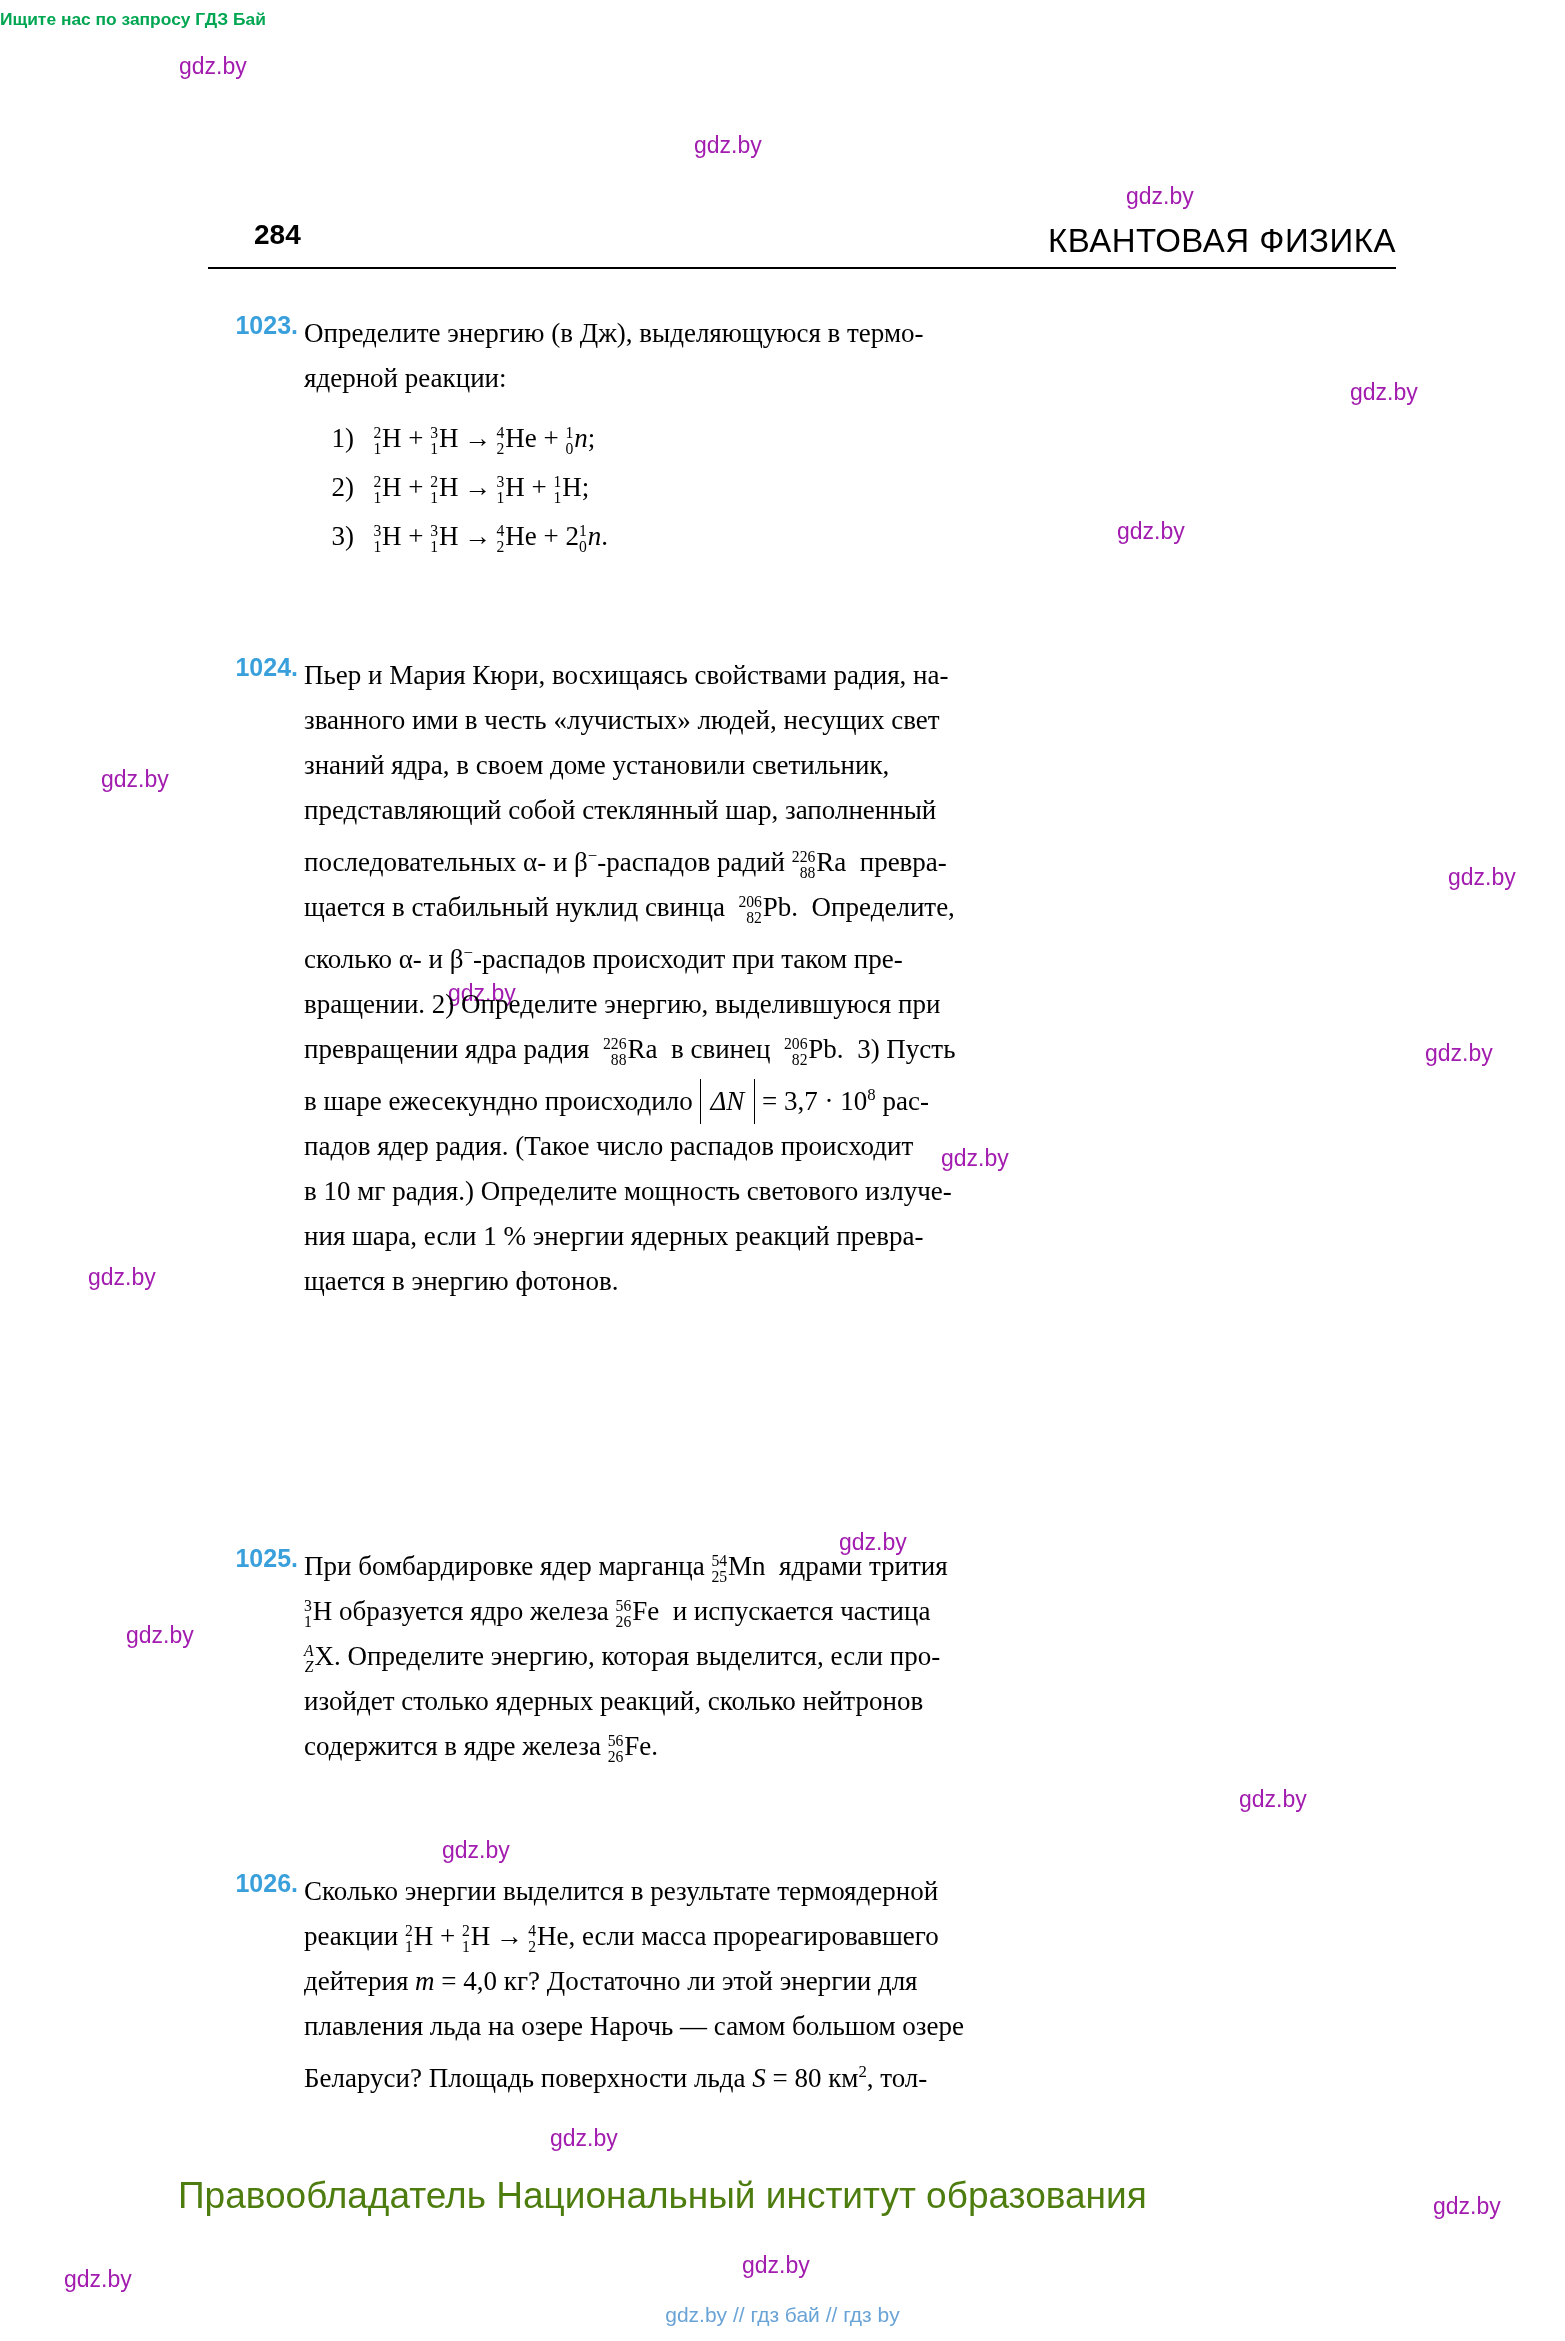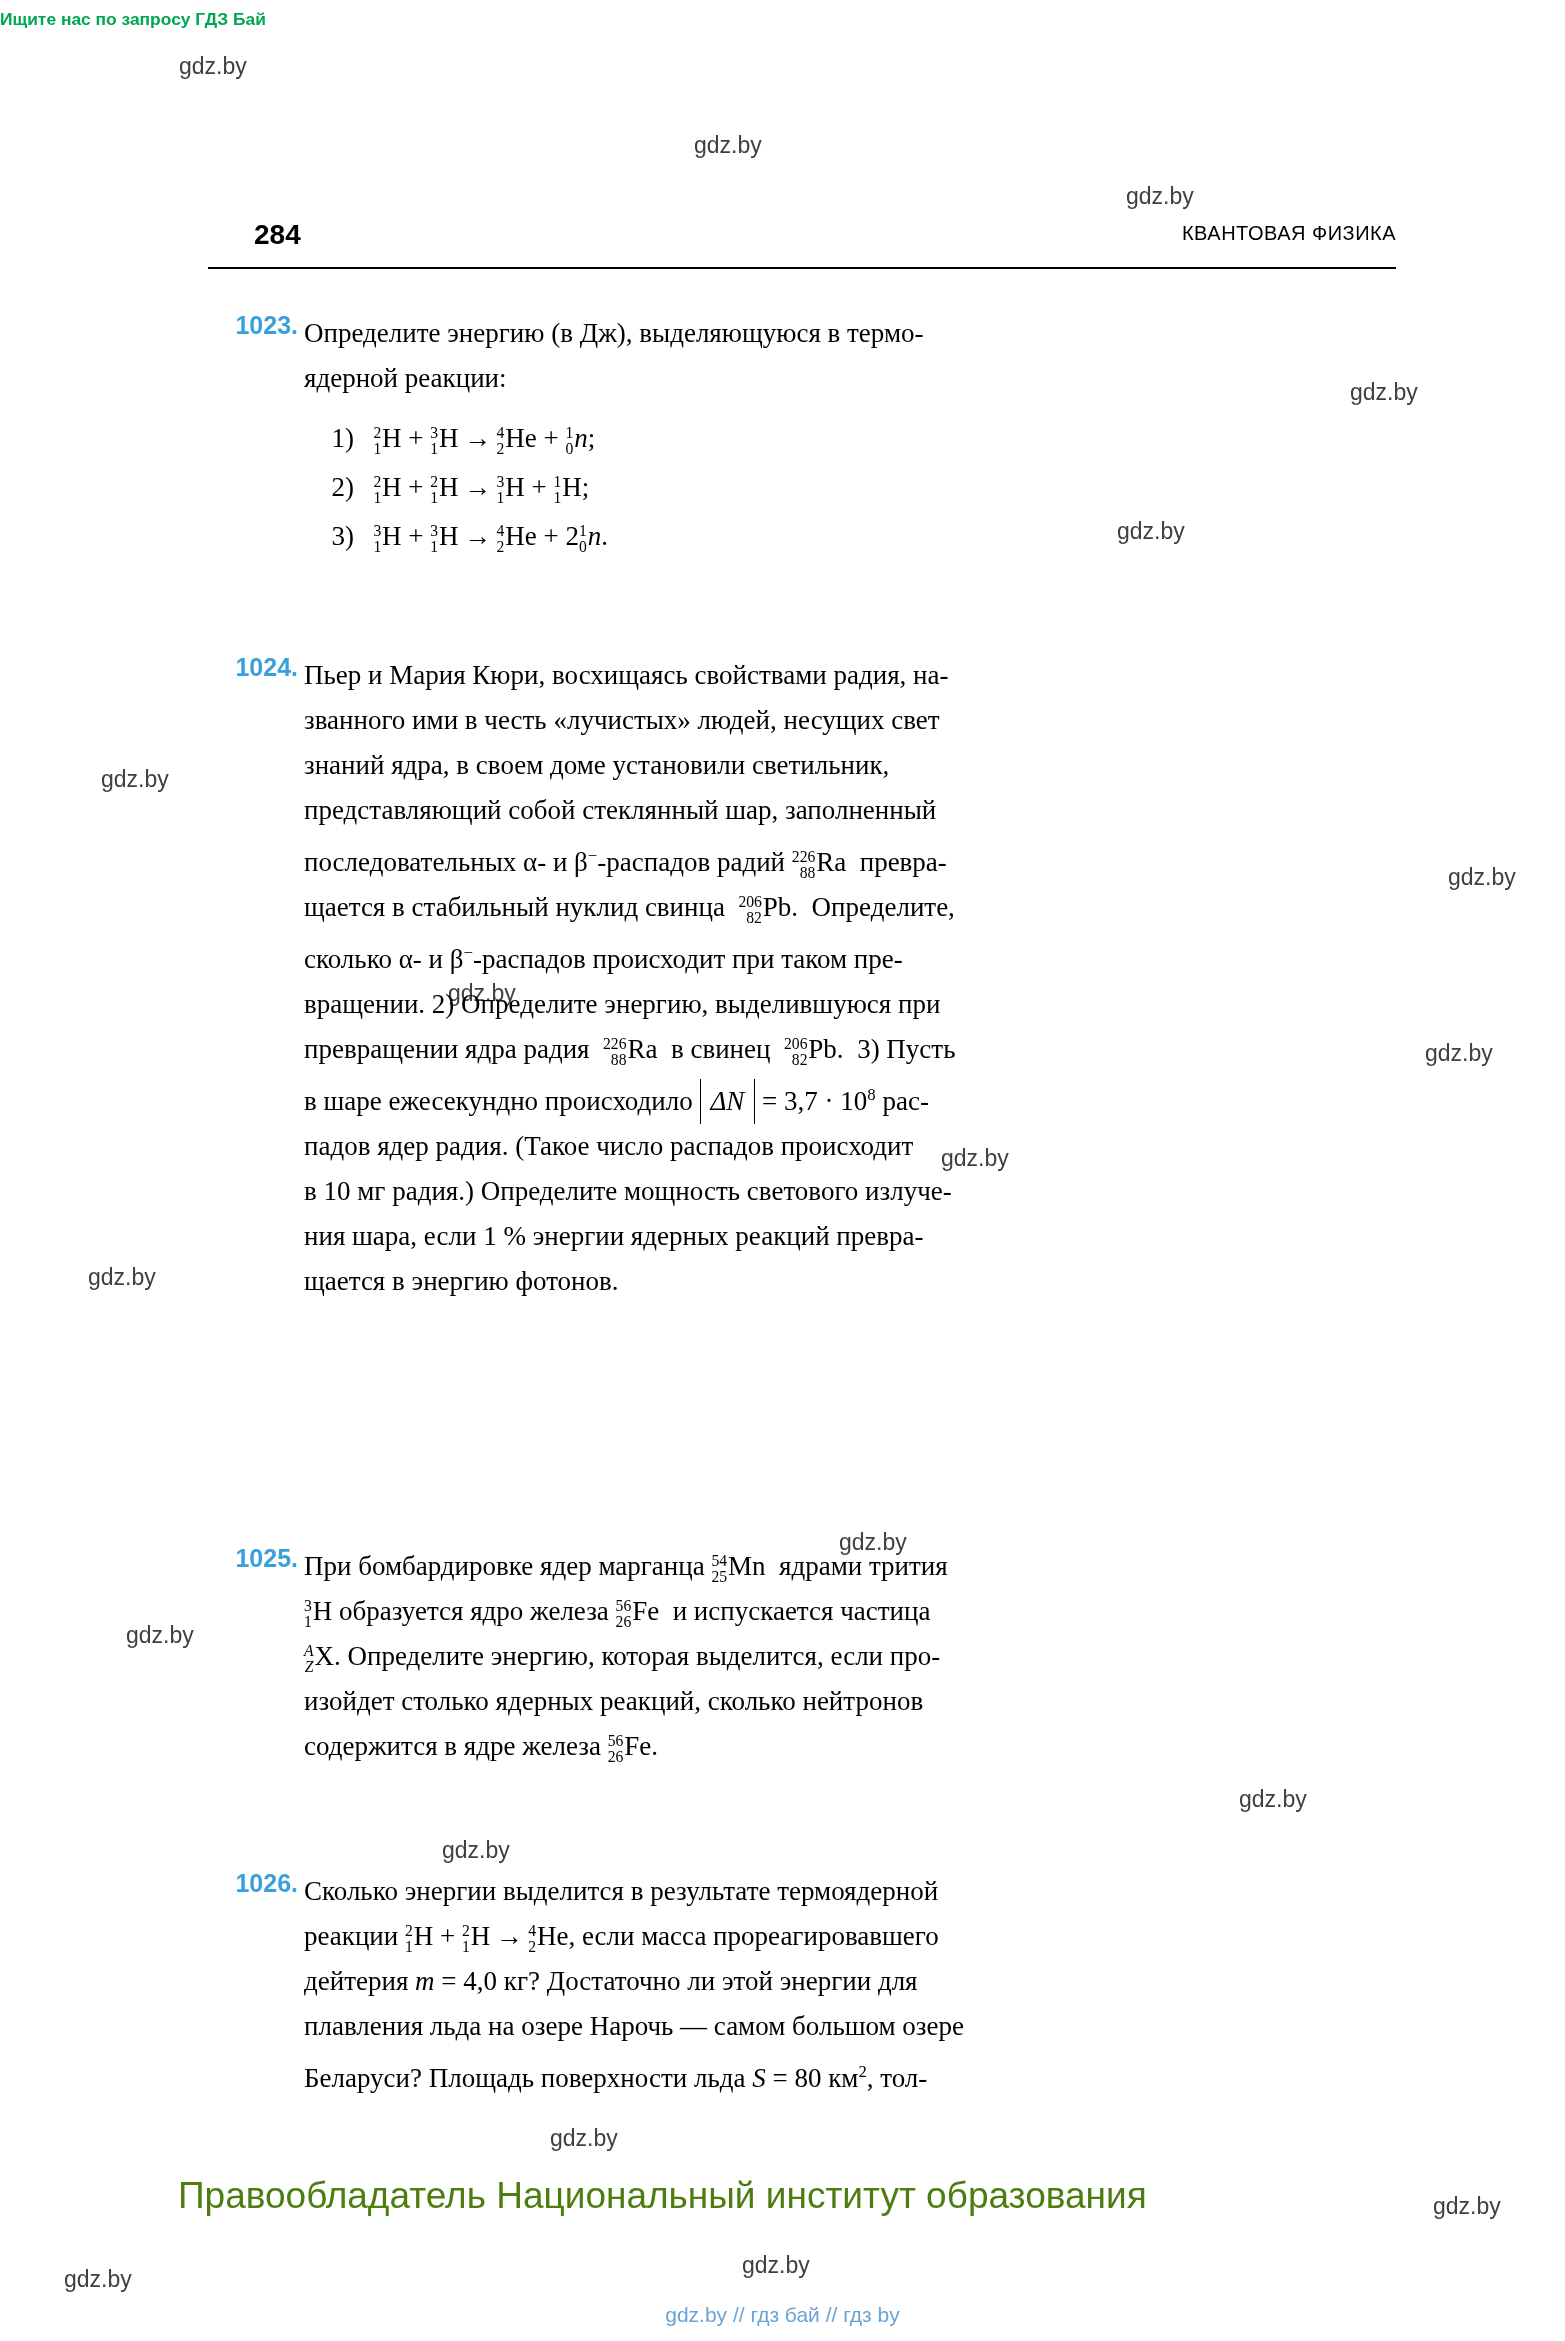--- a/index.html
+++ b/index.html
@@ -26,21 +26,21 @@
     font-family: "Liberation Sans", sans-serif;
     font-size: 17.4px;
     font-weight: bold;
     color: #00a651;
   }
 
   
   .wm {
     position: absolute;
     font-family: "Liberation Sans", sans-serif;
-    color: #404040;
+    color: #a21caf;
     font-size: 23px;
     white-space: nowrap;
     pointer-events: none;
   }
   .wm-big {
     position: absolute;
     font-family: "Liberation Sans", sans-serif;
     font-size: 37px;
     color: #4d7c0f;
     white-space: nowrap;
@@ -61,21 +61,21 @@
     top: 0;
     font-family: "Liberation Sans", sans-serif;
     font-size: 28px;
     font-weight: bold;
   }
   .head-title {
     position: absolute;
     right: 0;
     top: 2.7px;
     font-family: "Liberation Sans", sans-serif;
-    font-size: 20px;
+    font-size: 33px;
     letter-spacing: 0.5px;
   }
   .head-rule {
     position: absolute;
     left: 208px;
     top: 267px;
     width: 1188px;
     height: 1.8px;
     background: #000;
   }

